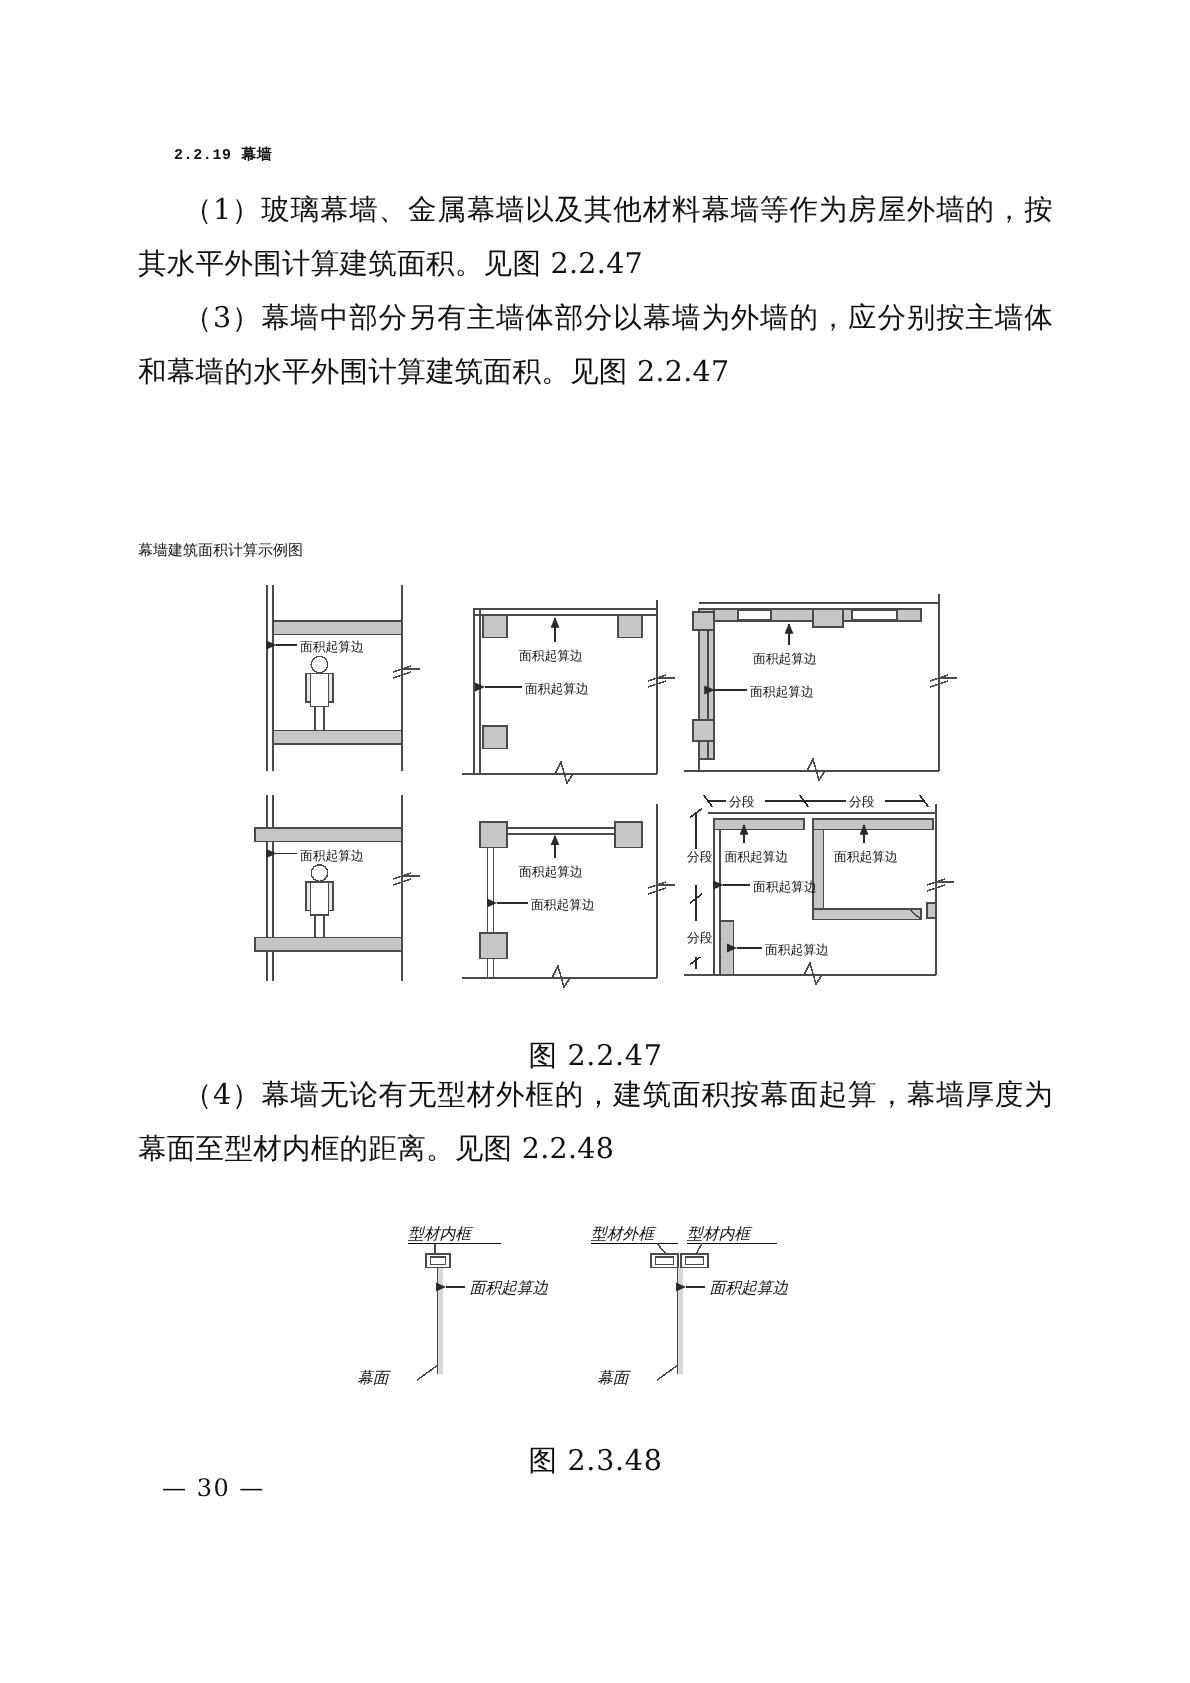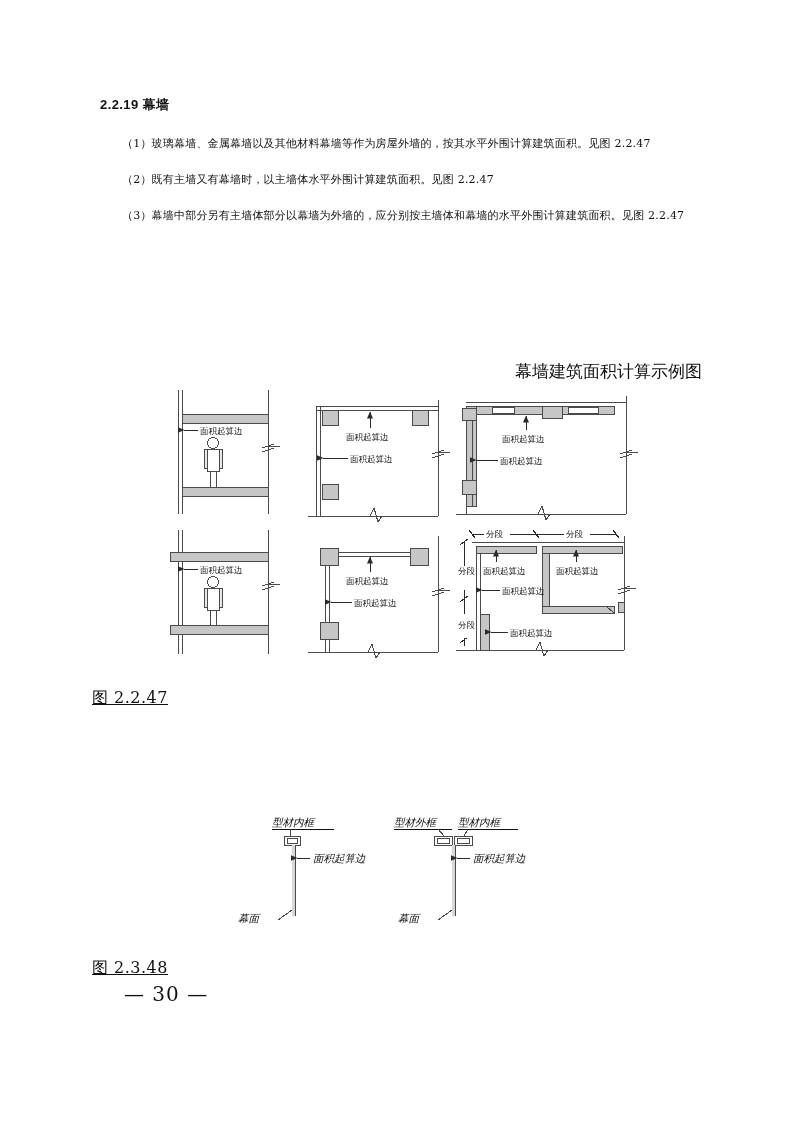--- a/index.html
+++ b/index.html
@@ -13,50 +13,50 @@
   .page{
     position:absolute;inset:0;
     padding:0;
   }
   
   .content{
     position:absolute;
     left:92px; top:96px; width:610px;
   }
   .heading{
-    font-family:Liberation Sans, sans-serif;
+    font-family:Liberation Mono, monospace;
     font-weight:bold;
-    font-size:13px;
+    font-size:10px;
     letter-spacing:.4px;
-    margin:0 0 12px 8px;
+    margin:0 0 12px 24px;
   }
   .para{
-    font-size:11px;
+    font-size:19px;
     line-height:36px;
     text-align:justify;
     text-justify:inter-ideograph;
     margin:0;
     letter-spacing:.2px;
   }
   .para .ind{display:inline-block;width:30px;}
   .fig-title{
-    text-align:right;
+    text-align:left;
     font-family:"DejaVu Sans","Liberation Sans",sans-serif;
-    font-size:17px;
+    font-size:10px;
     margin:0;
   }
   .fig-num{
-    font-size:16px;
+    text-align:center;
+    font-size:19px;
     letter-spacing:.5px;
-    text-decoration:underline;
   }
   .pagenum{
     position:absolute;
-    left:124px;top:982px;
-    font-size:20px;
+    left:108px;top:982px;
+    font-size:16px;
     letter-spacing:1px;
   }
   
   #fig247{
     position:absolute;
     left:168px;top:386px;
     width:470px;height:276px;
   }
   #fig248{
     position:absolute;
@@ -71,21 +71,20 @@
   .num-248{position:absolute;left:92px;top:942px;width:610px;}
 </style>
 </head>
 <body>
 
 <div class="page">
 
   <div class="content">
     <h2 class="heading">2.2.19 幕墙</h2>
     <p class="para"><span class="ind"></span><span>（1）玻璃幕墙、金属幕墙以及其他材料幕墙等作为房屋外墙的，按其水平外围计算建筑面积。见图 2.2.47</span></p>
-    <p class="para"><span class="ind"></span><span>（2）既有主墙又有幕墙时，以主墙体水平外围计算建筑面积。见图 2.2.47</span></p>
     <p class="para"><span class="ind"></span><span>（3）幕墙中部分另有主墙体部分以幕墙为外墙的，应分别按主墙体和幕墙的水平外围计算建筑面积。见图 2.2.47</span></p>
   </div>
 
   <div class="ttl-247">
     <p class="fig-title">幕墙建筑面积计算示例图</p>
   </div>
 
   <div id="fig247">
     <svg width="470" height="276" viewBox="0 0 470 276">
       <defs>
@@ -255,20 +254,23 @@
         </g>
 
       </g>
     </svg>
   </div>
 
   <div class="num-247">
     <p class="fig-num">图 2.2.47</p>
   </div>
 
+  <div class="content" style="top:712px;">
+    <p class="para"><span class="ind"></span><span>（4）幕墙无论有无型材外框的，建筑面积按幕面起算，幕墙厚度为幕面至型材内框的距离。见图 2.2.48</span></p>
+  </div>
 
 
   <div id="fig248">
     <svg width="340" height="115" viewBox="0 0 340 115">
       <g stroke="#4a4a4a" fill="none" stroke-width="1" shape-rendering="crispEdges">
 
         <g>
           <text class="cjk" x="42" y="14" font-size="10.5" fill="#111" stroke="none">型材内框</text>
           <line x1="42" y1="17" x2="104" y2="17" stroke="#111"></line>
           <line x1="60" y1="17" x2="60" y2="24" stroke="#4a4a4a"></line>

